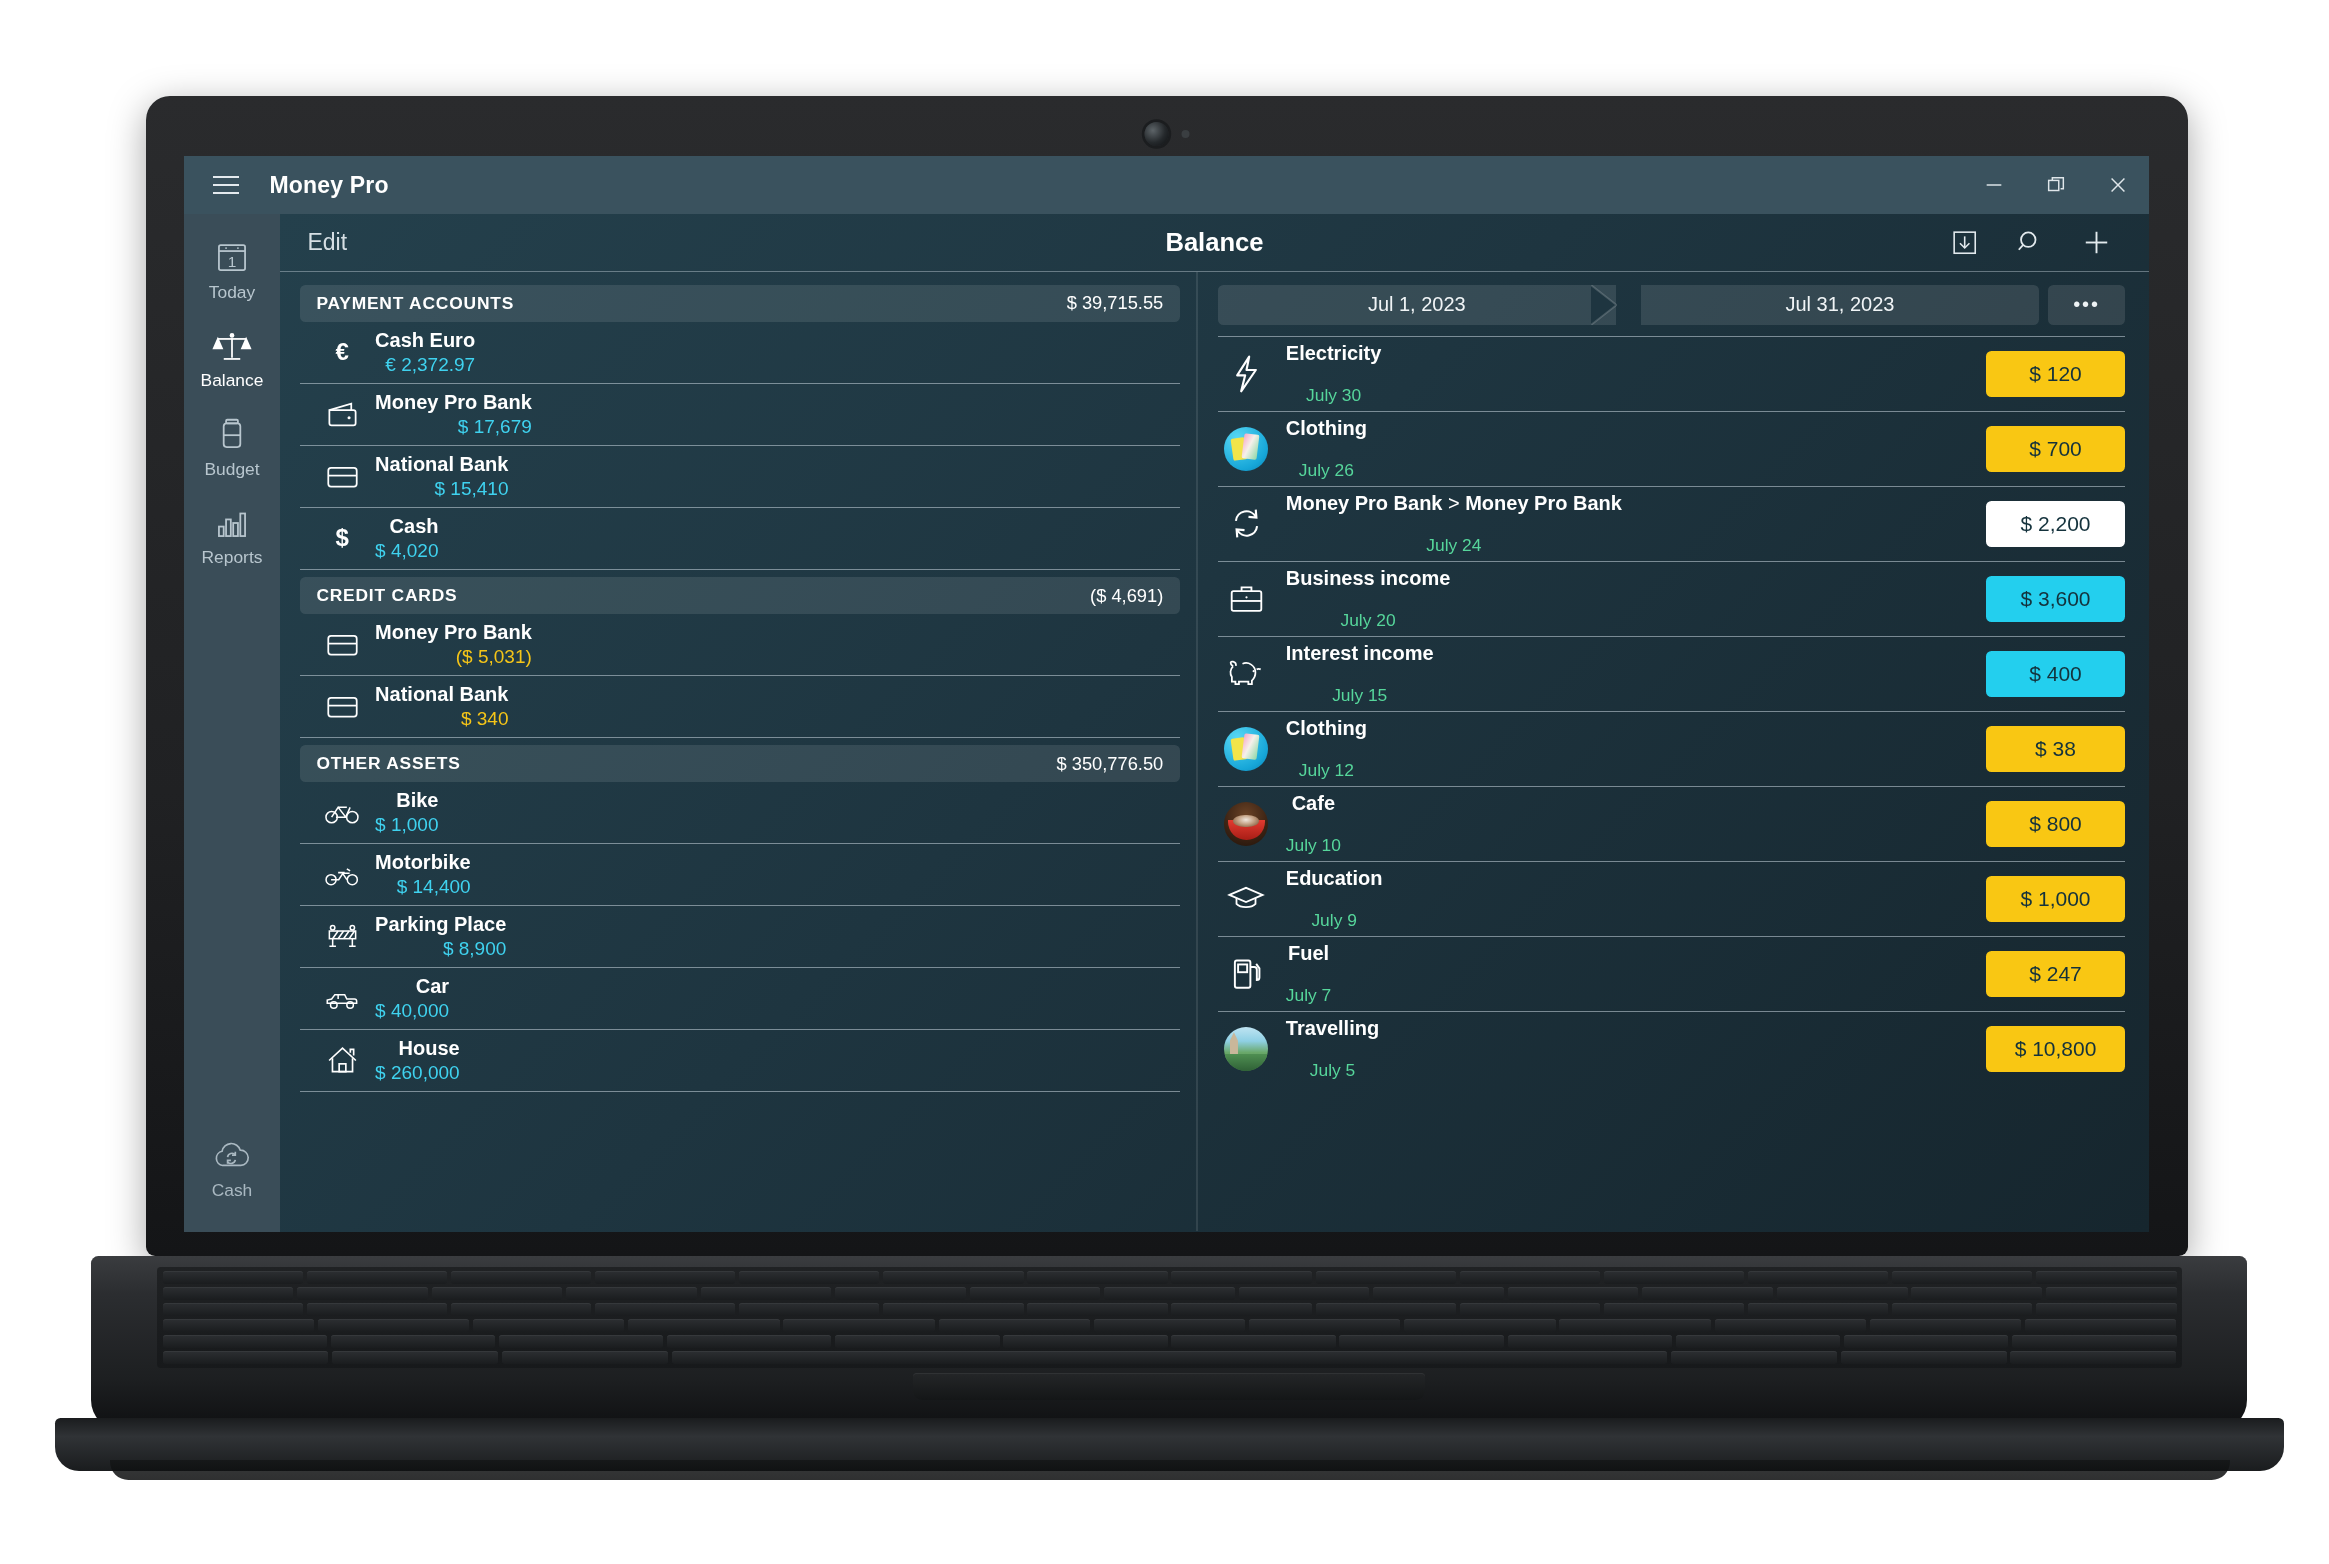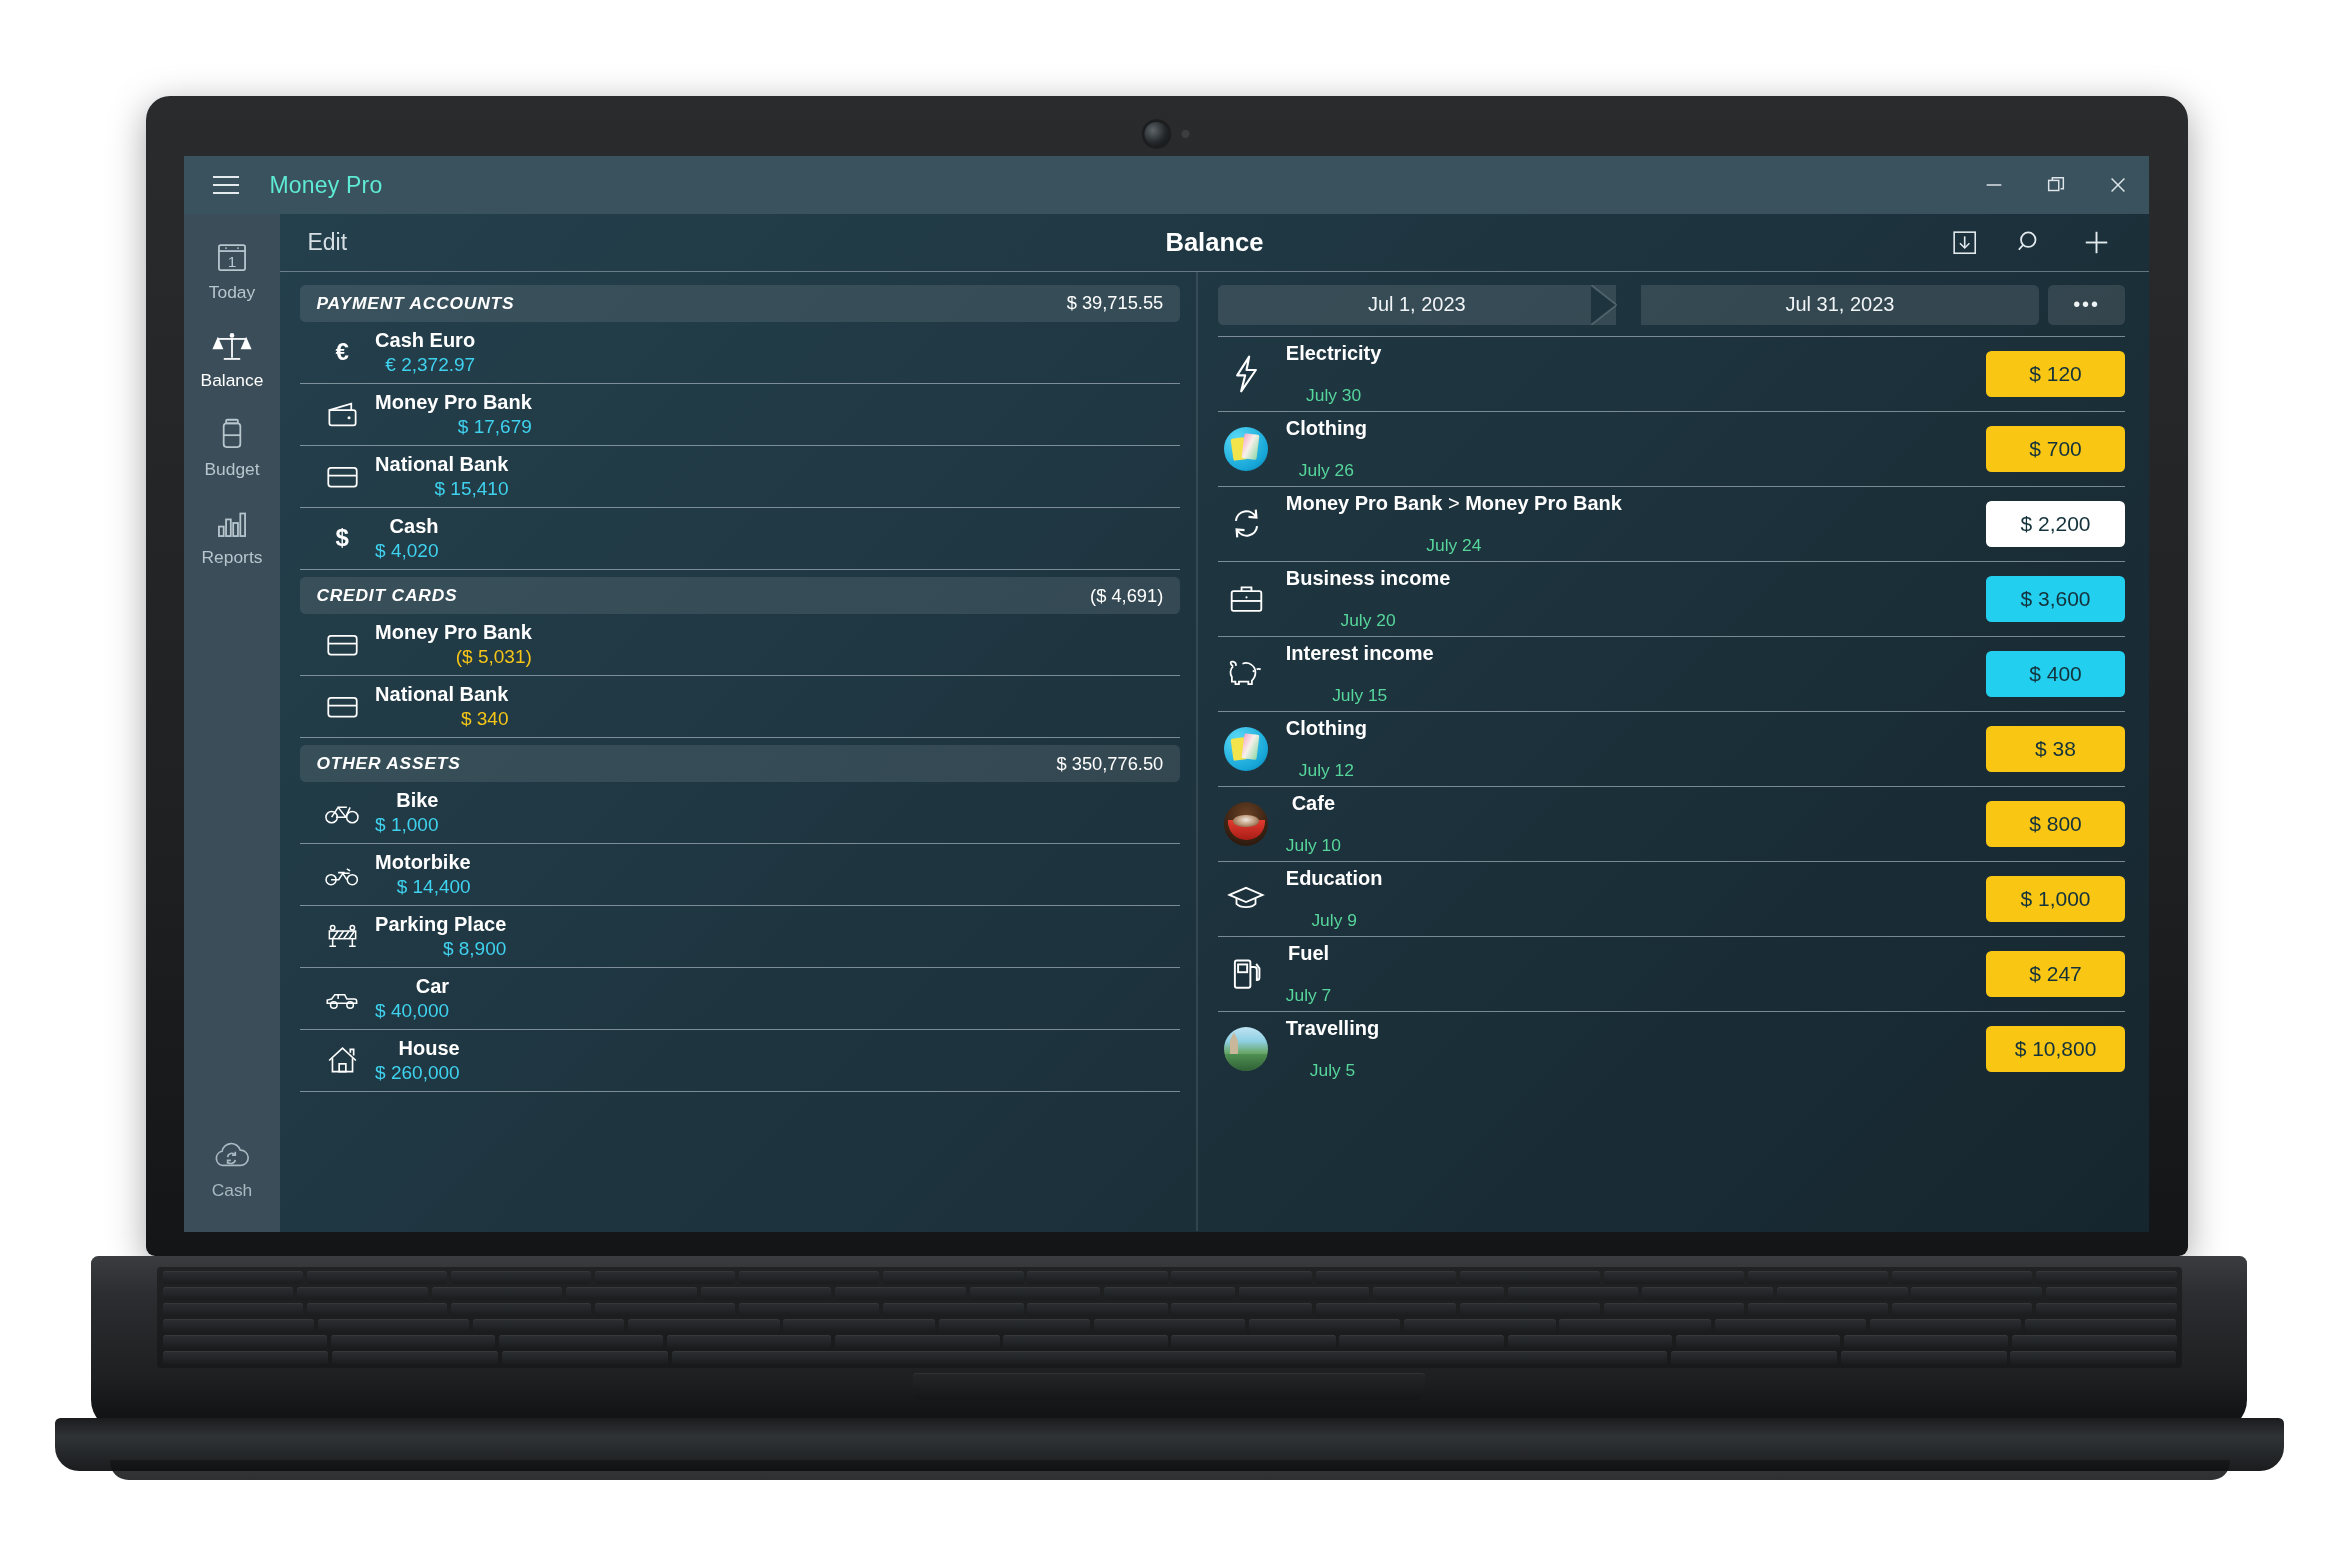--- a/index.html
+++ b/index.html
@@ -42,21 +42,21 @@
      border-radius:5.5px 5.5px 24px 24px; }
   .deck-foot { position:absolute; left:110px; top:1460px; width:2120px; height:20px;
      background:linear-gradient(180deg,#141617,#0a0b0c); border-radius:0 0 18.3px 18.3px; opacity:.85;}
 
   
   .titlebar { position:absolute; left:0; top:0; width:100%; height:58px;
       background:#3a525e; display:flex; align-items:center; }
   .hamburger { width:58px; height:58px; display:flex; flex-direction:column; justify-content:center;
       align-items:center; gap:6.4px; margin-left:12.8px; cursor:pointer; }
   .hamburger i { display:block; width:25.6px; height:1.8px; background:#e4eaee; }
-  .app-title { color:#5eead4; font-size:23px; margin-left:14.6px; letter-spacing:0.2px; }
+  .app-title { color:#ffffff; font-size:23px; margin-left:14.6px; letter-spacing:0.2px;font-weight:bold; }
   .wincontrols { margin-left:auto; display:flex; height:58px; }
   .wc { width:62px; height:58px; display:flex; align-items:center; justify-content:center;
       color:#dfe6ea; cursor:pointer; }
   .wc svg { display:block; }
 
   
   .sidebar { position:absolute; left:0; top:58px; width:96px; height:1018px;
       background:#3a4d58; display:flex; flex-direction:column; align-items:center; }
   .nav-item { width:96px; padding-top:24px; display:flex; flex-direction:column; align-items:center;
       gap:5.5px; cursor:pointer; color:#b8c6ce; }
@@ -81,21 +81,21 @@
       color:#e3eaee; cursor:pointer; }
 
   .panes { display:flex; height:959px; }
   .pane-left { width:916px; position:relative; padding:12.8px 0 0 0; overflow:hidden; }
   .pane-div { width:1.8px; background:rgba(255,255,255,.10); }
   .pane-right { flex:1; position:relative; padding:12.8px 0 0 0; overflow:hidden; }
 
   
   .sec-head { margin:0 16.4px 0 20px; height:37px; border-radius:5.5px;
       background:rgba(255,255,255,.10); display:flex; align-items:center; padding:0 16.4px; }
-  .sec-head .sh-title { color:#ffffff; font-size:17.4px; letter-spacing:0.8px; font-weight:bold;font-style:italic; }
+  .sec-head .sh-title { color:#ffffff; font-size:17.4px; letter-spacing:0.8px; font-weight:bold; }
   .sec-head .sh-total { margin-left:auto; color:#ffffff; font-size:18.3px; }
 
   .acct-row { display:flex; align-items:center; height:62px; margin:0 16.4px 0 20px;
       padding:0 9.1px 0 14.6px; border-bottom:0.9px solid rgba(200,214,222,.55); cursor:pointer; }
   .acct-row.last { border-bottom:0.9px solid rgba(200,214,222,.55); }
   .acct-icon { width:55px; display:flex; align-items:center; justify-content:center; color:#ffffff; }
   .acct-icon .glyph { font-size:24px; color:#fff; font-weight:bold; }
   .acct-texts { display:flex; flex-direction:column; gap:1.8px; margin-left:5.5px;text-align:right; }
   .acct-name { color:#ffffff; font-size:20px; font-weight:bold; }
   .acct-amt { font-size:19px; color:#3fd2ef; }

